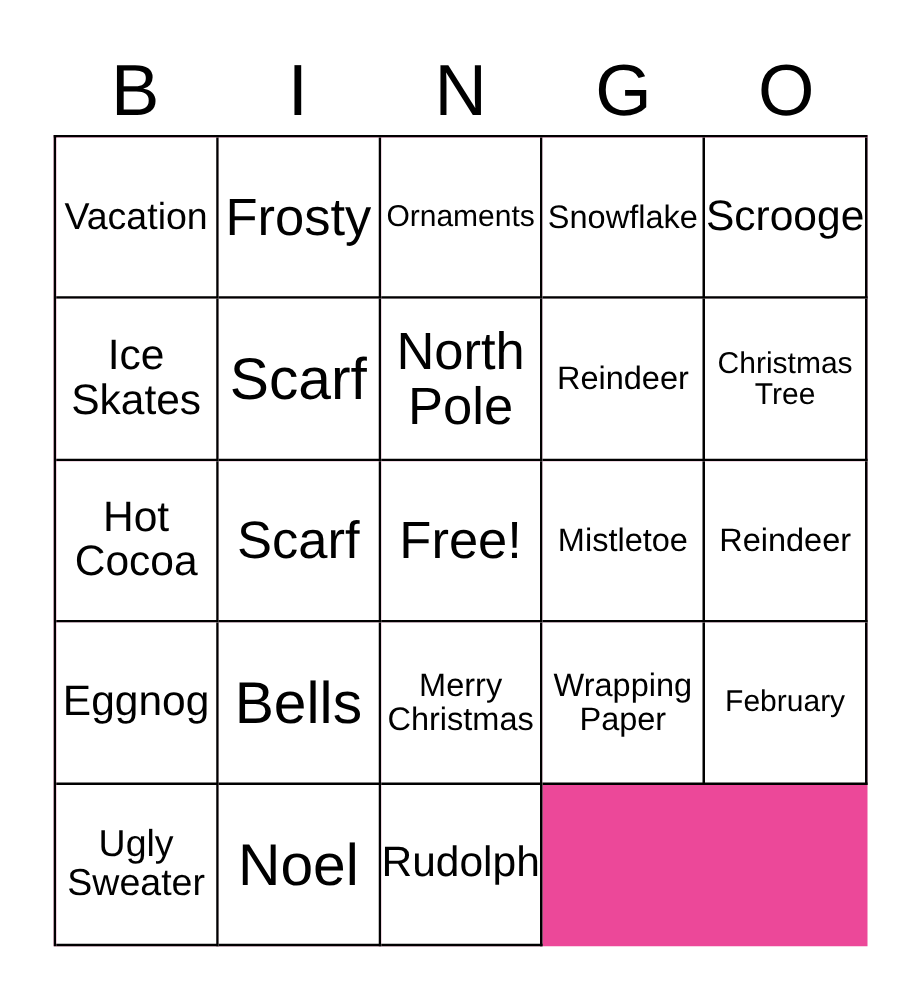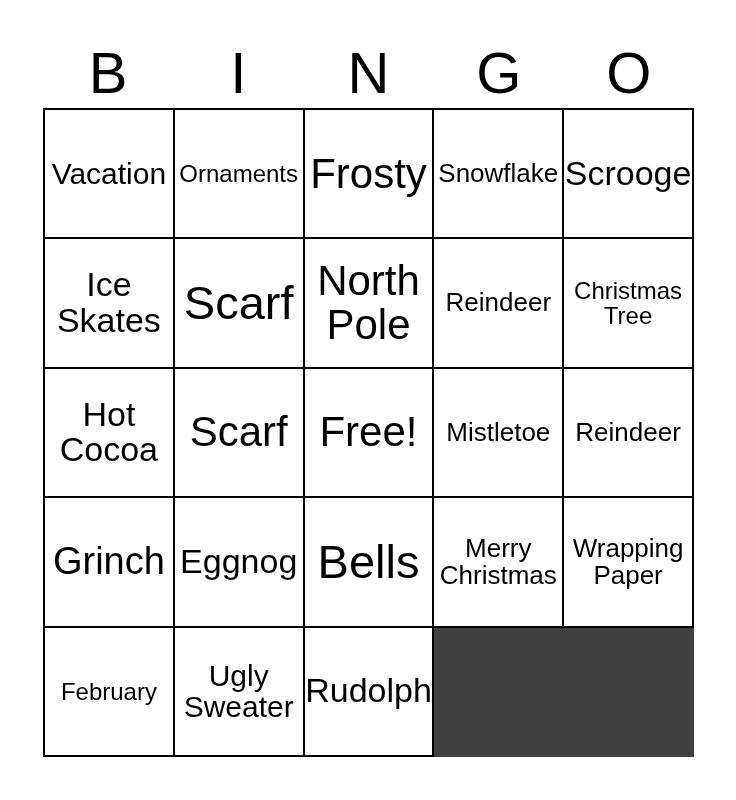--- a/index.html
+++ b/index.html
@@ -55,21 +55,21 @@
     left: 43px;
     top: 108px;
     width: 651px;
     height: 649px;
     box-sizing: border-box;
     border-top: 2px solid #000000;
     border-left: 2px solid #000000;
     display: grid;
     grid-template-columns: repeat(5, 1fr);
     grid-template-rows: repeat(5, 1fr);
-    background: #404040;
+    background: #ec4899;
   }
   .cell {
     box-sizing: border-box;
     border-right: 2px solid #000000;
     border-bottom: 2px solid #000000;
     display: flex;
     align-items: center;
     justify-content: center;
     text-align: center;
     overflow: hidden;
@@ -114,24 +114,24 @@
     <div class="header-cell">
       <span class="header-letter">O</span>
     </div>
   </div>
 
   <div id="grid">
       <div class="cell">
         <span class="cell-text sz-m">Vacation</span>
       </div>
       <div class="cell">
+        <span class="cell-text sz-xl">Frosty</span>
+      </div>
+      <div class="cell">
         <span class="cell-text sz-xs">Ornaments</span>
-      </div>
-      <div class="cell">
-        <span class="cell-text sz-xl">Frosty</span>
       </div>
       <div class="cell">
         <span class="cell-text sz-s">Snowflake</span>
       </div>
       <div class="cell">
         <span class="cell-text sz-ml">Scrooge</span>
       </div>
       <div class="cell">
         <span class="cell-text sz-ml">Ice
 Skates</span>
@@ -160,23 +160,20 @@
       <div class="cell">
         <span class="cell-text sz-xl">Free!</span>
       </div>
       <div class="cell">
         <span class="cell-text sz-s">Mistletoe</span>
       </div>
       <div class="cell">
         <span class="cell-text sz-s">Reindeer</span>
       </div>
       <div class="cell">
-        <span class="cell-text sz-l">Grinch</span>
-      </div>
-      <div class="cell">
         <span class="cell-text sz-ml">Eggnog</span>
       </div>
       <div class="cell">
         <span class="cell-text sz-xxl">Bells</span>
       </div>
       <div class="cell">
         <span class="cell-text sz-s">Merry
 Christmas</span>
       </div>
       <div class="cell">
@@ -184,17 +181,20 @@
 Paper</span>
       </div>
       <div class="cell">
         <span class="cell-text sz-xs">February</span>
       </div>
       <div class="cell">
         <span class="cell-text sz-m">Ugly
 Sweater</span>
       </div>
       <div class="cell">
+        <span class="cell-text sz-xxl">Noel</span>
+      </div>
+      <div class="cell">
         <span class="cell-text sz-ml">Rudolph</span>
       </div>
     </div>
 
 </div>
 
 </body></html>

